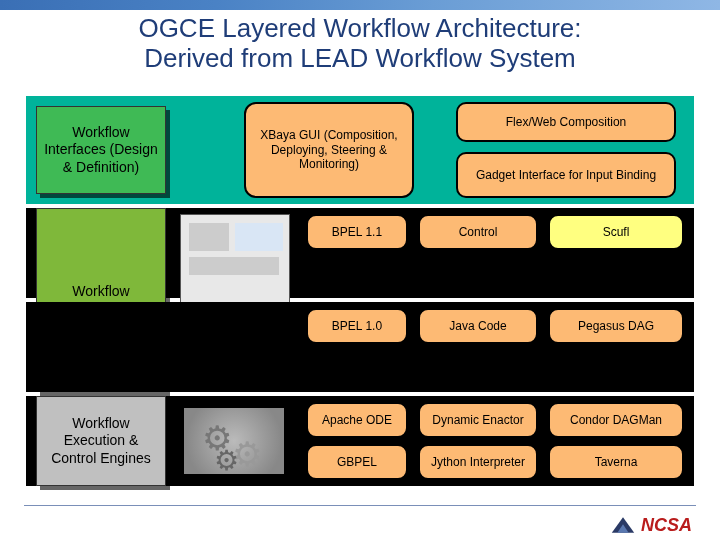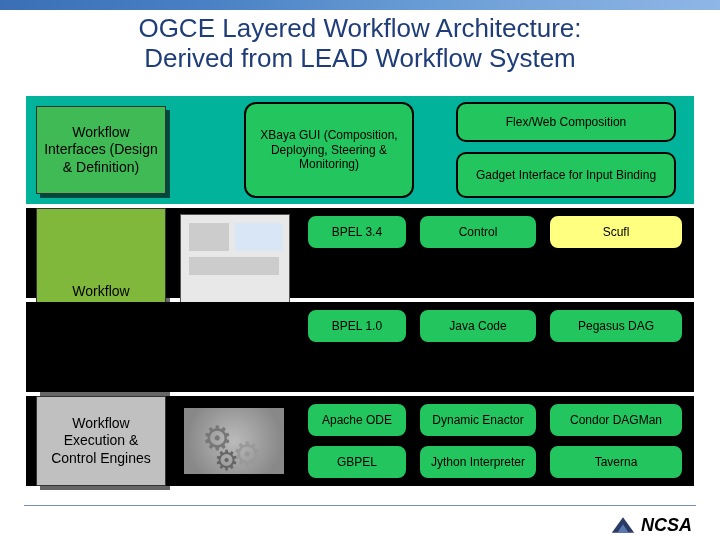--- a/index.html
+++ b/index.html
@@ -91,21 +91,21 @@
   }
 
   .cell {
     position: absolute;
     display: flex;
     align-items: center;
     justify-content: center;
     text-align: center;
     font-size: 12px;
     line-height: 1.2;
-    background: #22c55e;
+    background: #fdba74;
     color: #000;
     border: 2px solid #000;
     border-radius: 10px;
     padding: 4px;
   }
   .row0 .big-cell {
     left: 218px; top: 6px; width: 170px; height: 96px;
     border-radius: 12px;
   }
   .row0 .right-cell {
@@ -131,21 +131,21 @@
     bottom: 34px;
     height: 1px;
     background: #7a8fb8;
   }
   .ncsa {
     position: absolute;
     right: 28px;
     bottom: 4px;
     font-weight: bold;
     font-style: italic;
-    color: #000000;
+    color: #b91c1c;
     font-size: 18px;
     display: flex;
     align-items: center;
     gap: 4px;
   }
   .ncsa svg { width: 28px; height: 22px; }
 </style>
 </head>
 <body>
 
@@ -163,21 +163,21 @@
     <div class="cell big-cell">XBaya GUI (Composition, Deploying, Steering &amp; Monitoring)</div>
     <div class="cell right-cell top">Flex/Web Composition</div>
     <div class="cell right-cell bot">Gadget Interface for Input Binding</div>
   </div>
 
   <div class="row row1">
     <div class="label-box" style="height:184px">Workflow Specification</div>
     <div class="img-slot" style="height:172px">
       <div class="diagram-thumb"></div>
     </div>
-    <div class="cell grid-cell cA rTop">BPEL 3.4</div>
+    <div class="cell grid-cell cA rTop">BPEL 1.1</div>
     <div class="cell grid-cell cB rTop">Control</div>
     <div class="cell grid-cell cC rTop">Scufl</div>
   </div>
   <div class="row row2">
     <div class="cell grid-cell cA rTop">BPEL 1.0</div>
     <div class="cell grid-cell cB rTop">Java Code</div>
     <div class="cell grid-cell cC rTop">Pegasus DAG</div>
   </div>
 
   <div class="row row3">

